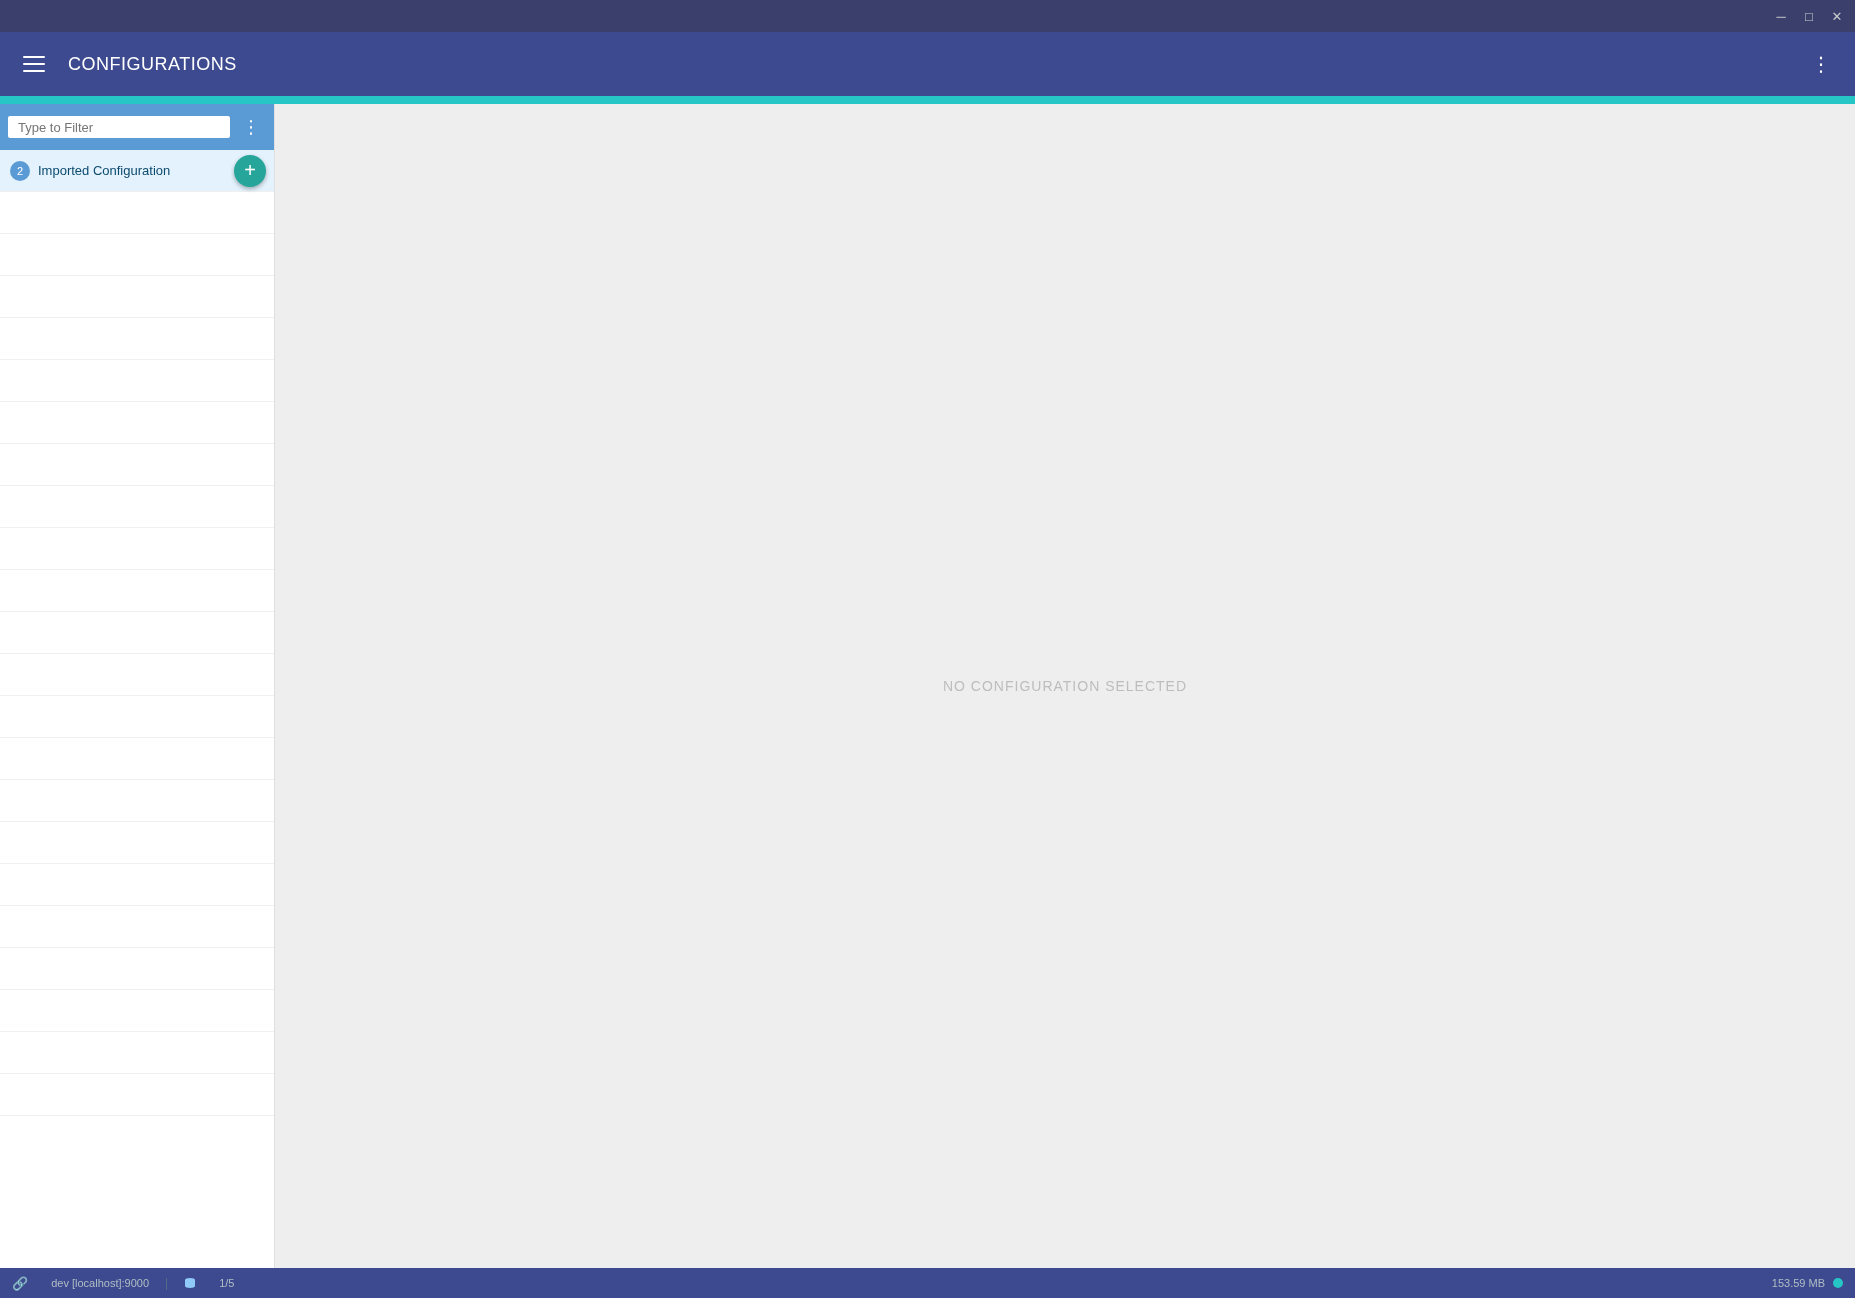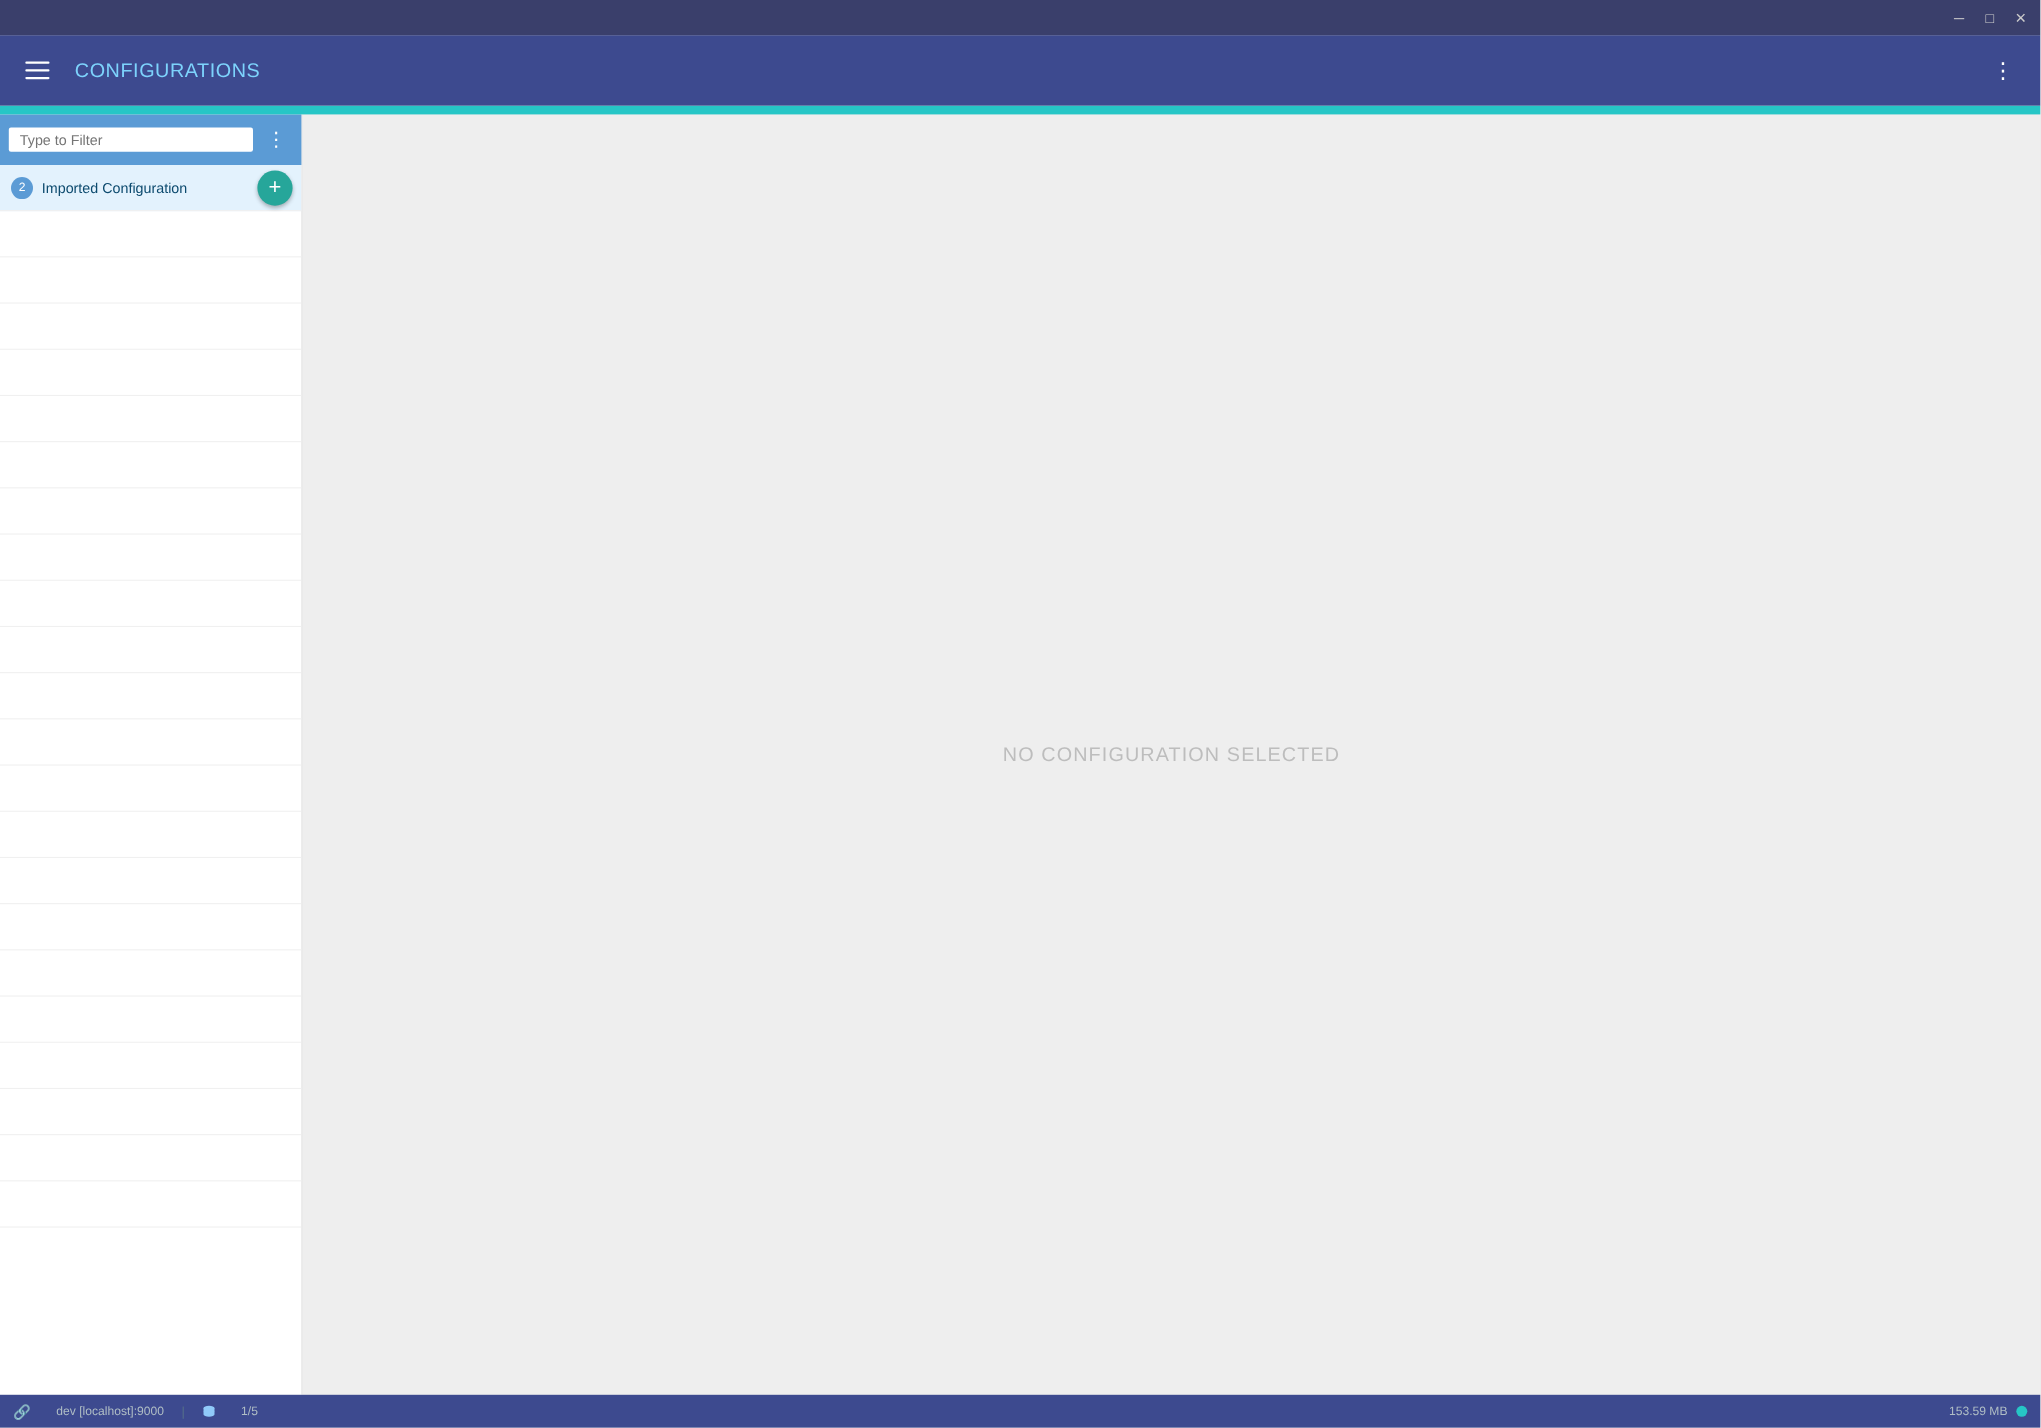--- a/index.html
+++ b/index.html
@@ -63,21 +63,21 @@
       cursor: pointer;
       margin-right: 16px;
     }
     .hamburger-line {
       width: 22px;
       height: 2px;
       background: white;
       border-radius: 1px;
     }
     .appbar-title {
-      color: #7dd3fc;
+      color: #ffffff;
       font-size: 18px;
       font-weight: 500;
       letter-spacing: 0.5px;
       flex: 1;
     }
     .appbar-more {
       width: 36px;
       height: 36px;
       display: flex;
       align-items: center;
@@ -207,21 +207,21 @@
       right: 0;
       bottom: 30px;
       background: #eeeeee;
       display: flex;
       align-items: center;
       justify-content: center;
     }
 
     .no-selection-text {
       color: #bdbdbd;
-      font-size: 18px;
+      font-size: 14px;
       letter-spacing: 1px;
       font-weight: 500;
       text-transform: uppercase;
     }
 
     
     .statusbar {
       position: absolute;
       bottom: 0; left: 0; right: 0;
       height: 30px;

